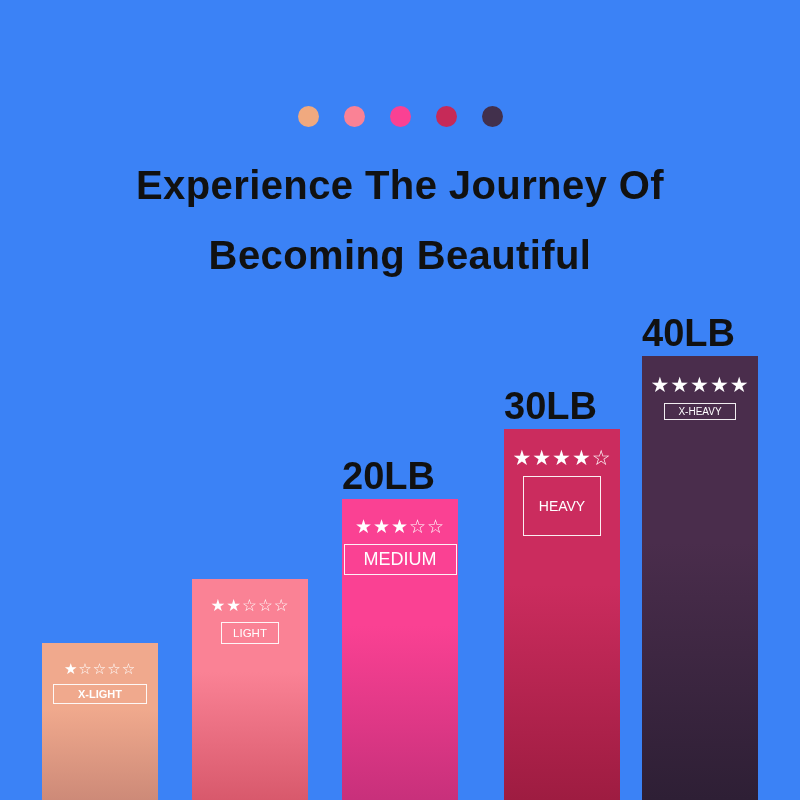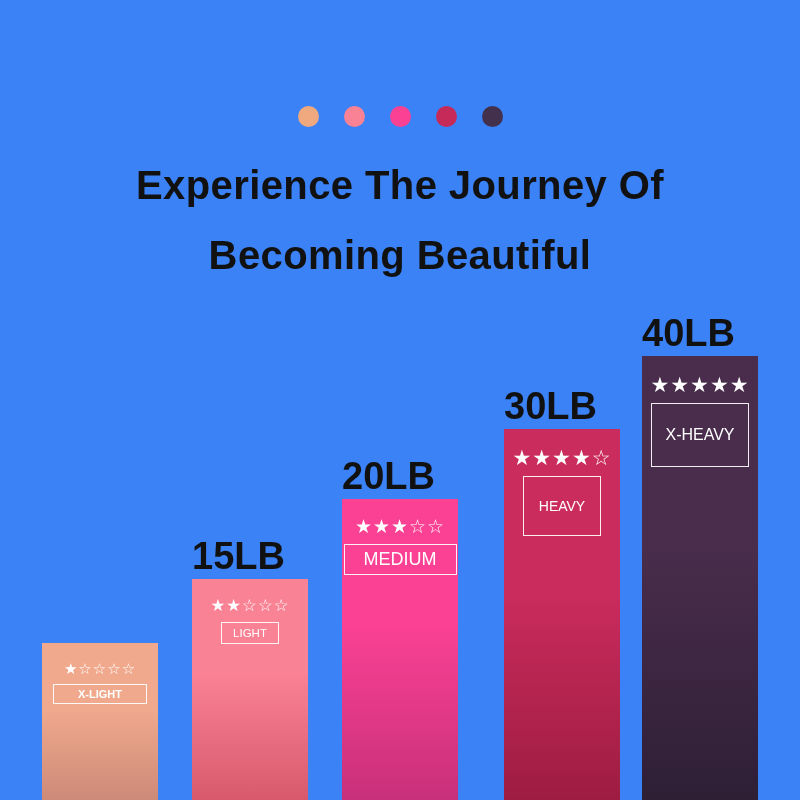--- a/index.html
+++ b/index.html
@@ -120,21 +120,20 @@
   <div id="chart">
       <div class="bar-group" style="left: 42px; width: 116px; height: 205px;">
         <div class="bar" style="height: 157px; background: linear-gradient(rgb(240, 169, 141) 0%, rgb(240, 169, 141) 42%, rgb(205, 138, 120) 100%);">
           <div class="bar-inner">
             <div class="stars" style="font-size: 15px;">★☆☆☆☆</div>
             <div class="level-badge" style="font-size: 11px; padding: 3px 24px; font-weight: bold;">X-LIGHT</div>
           </div>
         </div>
       </div>
       <div class="bar-group" style="left: 192px; width: 116px; height: 269px;">
-        <div class="bar-weight" style="bottom: 223px;">15LB</div>
         <div class="bar" style="height: 221px; background: linear-gradient(rgb(250, 130, 149) 0%, rgb(250, 130, 149) 42%, rgb(216, 89, 108) 100%);">
           <div class="bar-inner">
             <div class="stars" style="font-size: 16.5px;">★★☆☆☆</div>
             <div class="level-badge" style="font-size: 11.5px; padding: 4px 11px;">LIGHT</div>
           </div>
         </div>
       </div>
       <div class="bar-group" style="left: 342px; width: 116px; height: 349px;">
         <div class="bar-weight" style="bottom: 303px;">20LB</div>
         <div class="bar" style="height: 301px; background: linear-gradient(rgb(250, 65, 147) 0%, rgb(250, 65, 147) 42%, rgb(200, 48, 123) 100%);">
@@ -151,19 +150,19 @@
             <div class="stars" style="font-size: 21px;">★★★★☆</div>
             <div class="level-badge" style="font-size: 14px; padding: 21px 15px;">HEAVY</div>
           </div>
         </div>
       </div>
       <div class="bar-group" style="left: 642px; width: 116px; height: 492px;">
         <div class="bar-weight" style="bottom: 446px;">40LB</div>
         <div class="bar" style="height: 444px; background: linear-gradient(rgb(74, 45, 76) 0%, rgb(74, 45, 76) 42%, rgb(46, 31, 53) 100%);">
           <div class="bar-inner">
             <div class="stars" style="font-size: 21px;">★★★★★</div>
-            <div class="level-badge" style="font-size: 16px; padding: 22px 13px; text-align: center;">X-HEAVY</div>
+            <div class="level-badge" style="font-size: 10px; padding: 2px 13px; text-align: center;">X-HEAVY</div>
           </div>
         </div>
       </div>
     </div>
 
 </div>
 
 </body></html>

